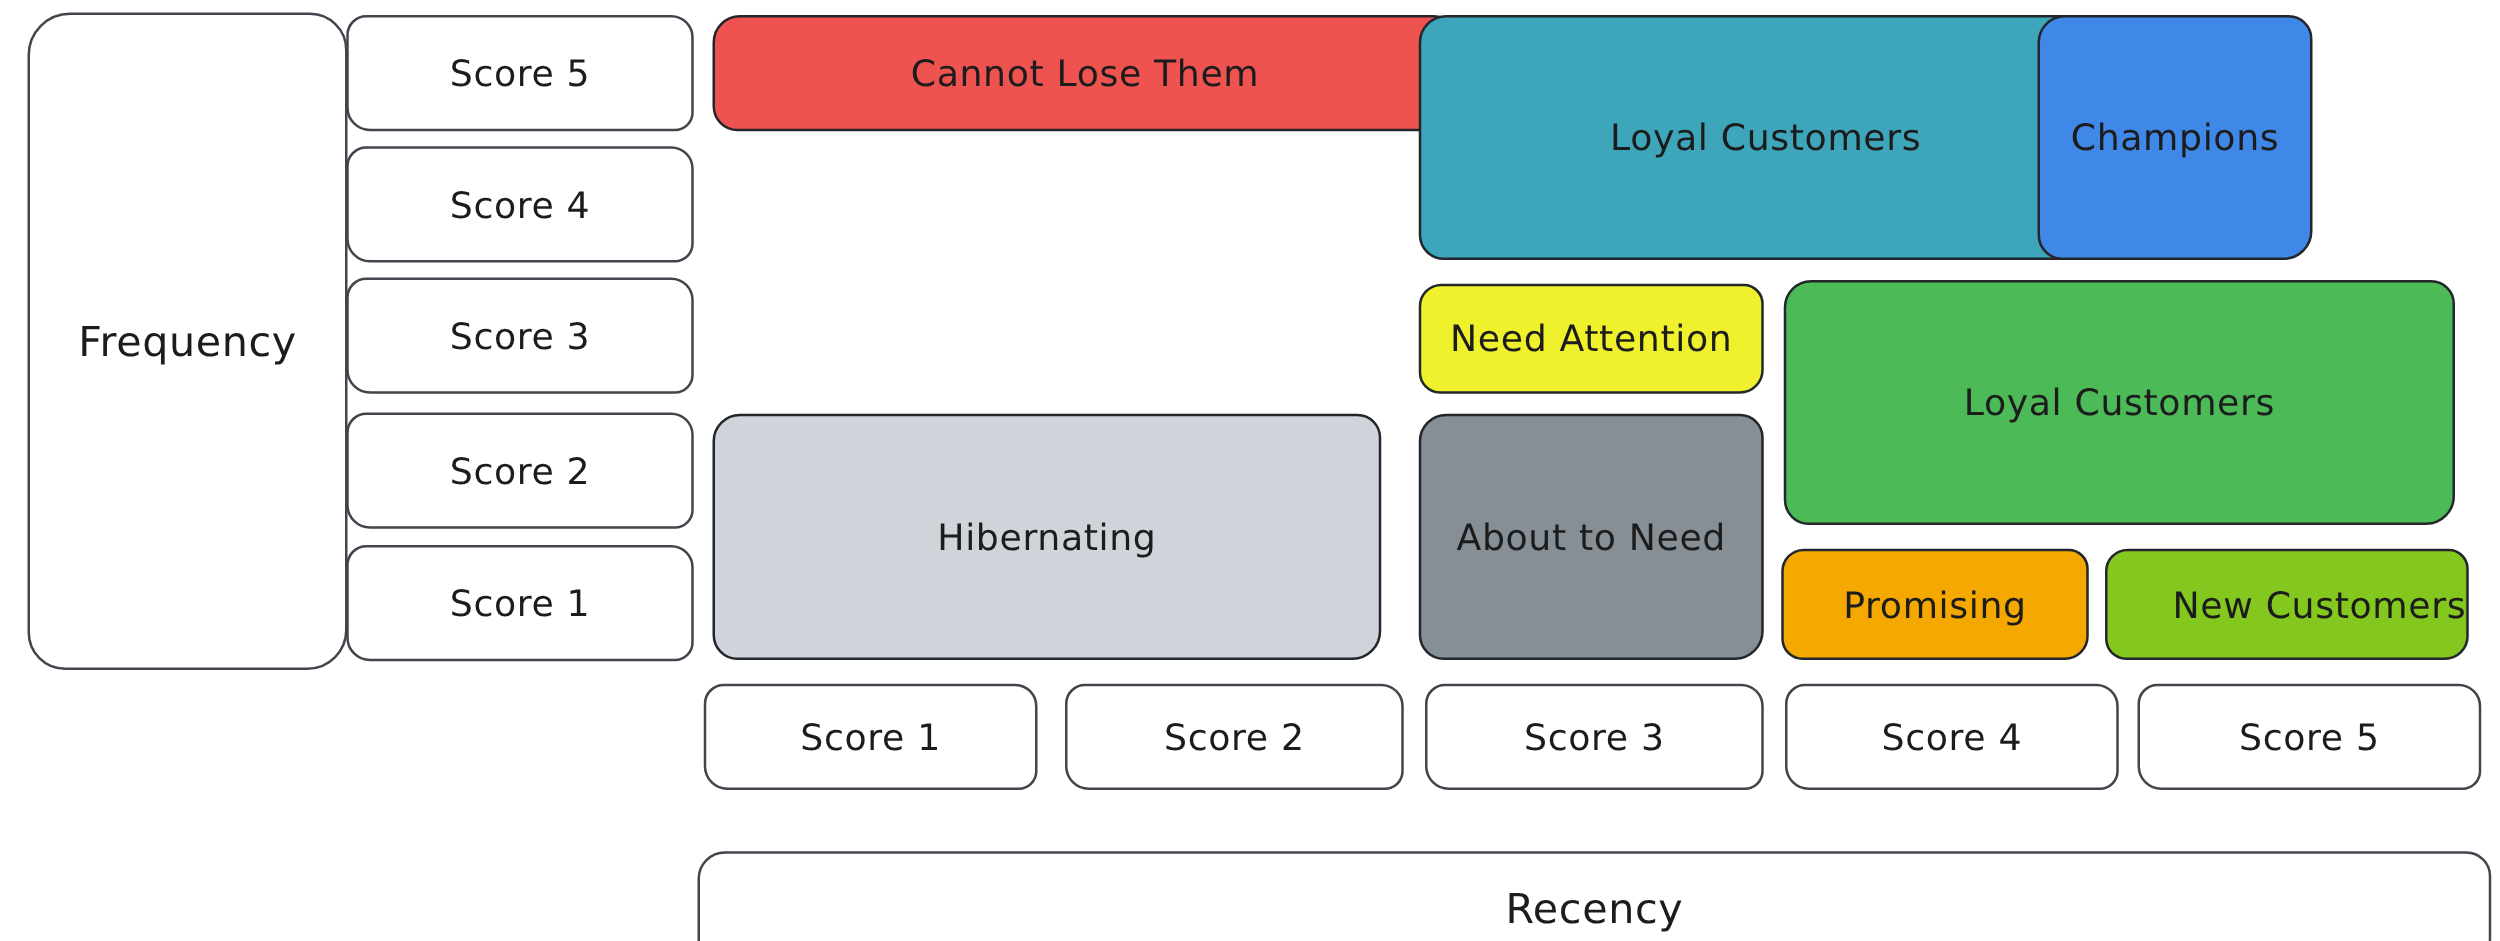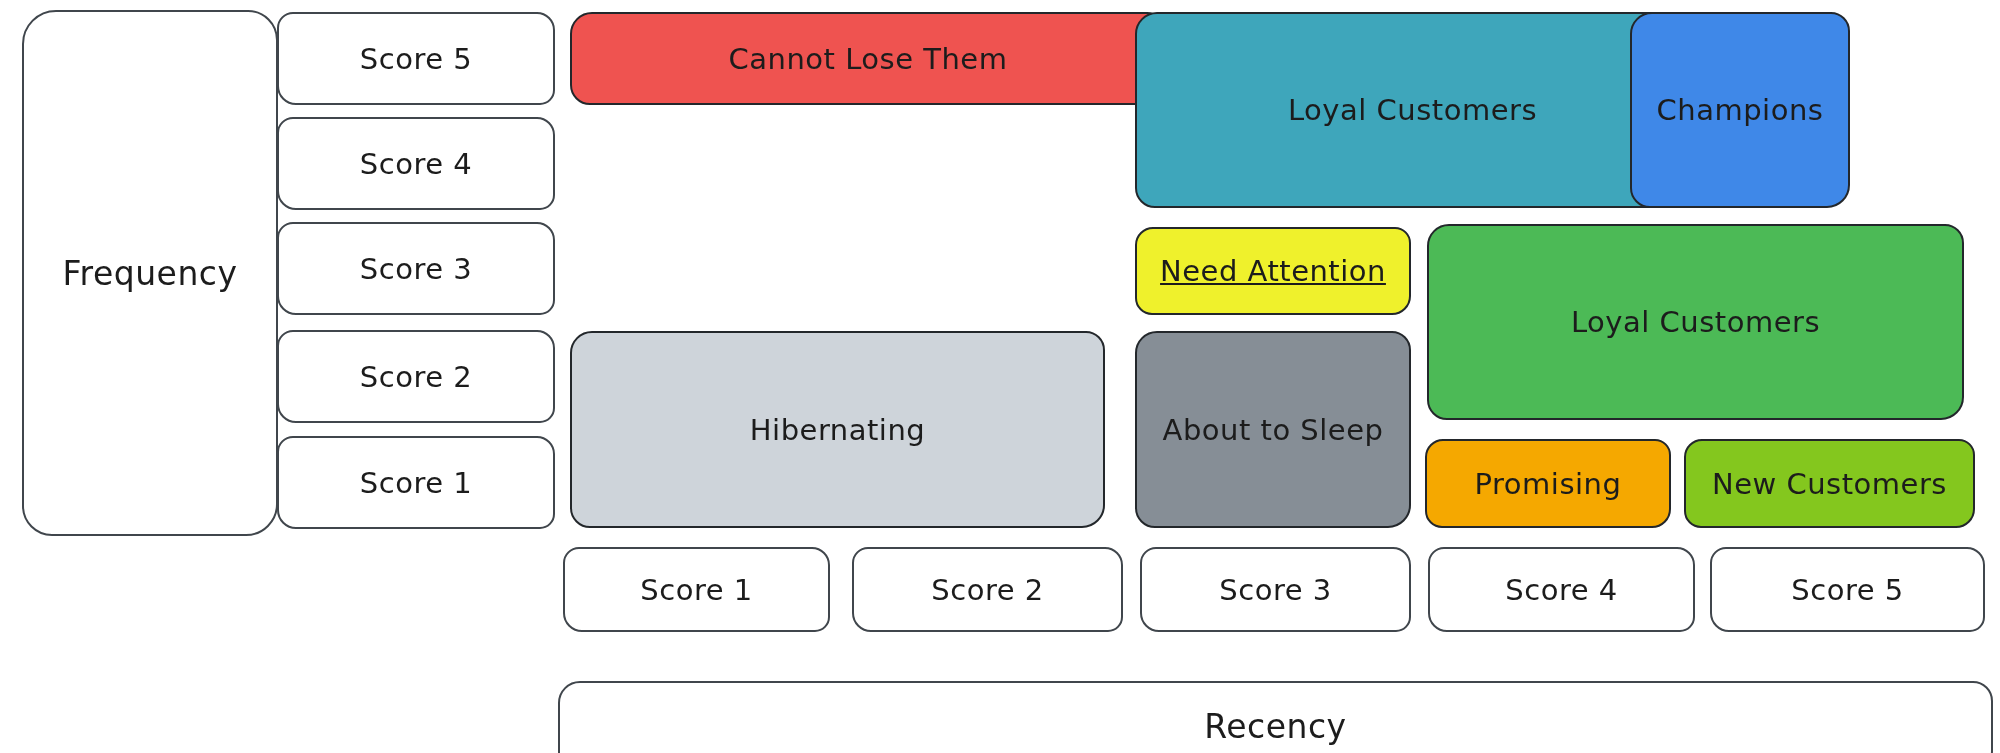--- a/index.html
+++ b/index.html
@@ -52,21 +52,21 @@
   
   #seg-cannot        { left: 570px;  top: 12px;  width: 596px; height: 93px; }
   #seg-atrisk        { left: 570px;  top: 117px; width: 535px; height: 199px; }
   #seg-hibernating   { left: 570px;  top: 331px; width: 535px; height: 197px; }
   #seg-loyal-teal    { left: 1135px; top: 12px;  width: 555px; height: 196px; }
   #seg-champions     { left: 1630px; top: 12px;  width: 220px; height: 196px; }
   #seg-need-attn     { left: 1135px; top: 227px; width: 276px; height: 88px; border-radius: 18px 16px 19px 17px; }
   #seg-about-sleep   { left: 1135px; top: 331px; width: 276px; height: 197px; }
   #seg-loyal-green   { left: 1427px; top: 224px; width: 537px; height: 196px; }
   #seg-promising     { left: 1425px; top: 439px; width: 246px; height: 89px; border-radius: 18px 16px 19px 17px; }
-  #seg-new-customers { left: 1684px; top: 439px; width: 291px; height: 89px; border-radius: 18px 16px 19px 17px; }
+  #seg-new-customers { left: 1684px; top: 439px; width: 291px; height: 89px; border-radius: 18px 16px 19px 17px; justify-content: flex-end; }
 
   
   .rscore { top: 547px; height: 85px; }
   #rs1 { left: 563px;  width: 267px; }
   #rs2 { left: 852px;  width: 271px; }
   #rs3 { left: 1140px; width: 271px; }
   #rs4 { left: 1428px; width: 267px; }
   #rs5 { left: 1710px; width: 275px; }
   #recency-axis { left: 558px; top: 681px; width: 1435px; height: 91px; border-radius: 22px 20px 21px 20px; }
 </style>
@@ -100,25 +100,25 @@
   </div>
   <div class="box seg" id="seg-hibernating" style="background-color: rgb(206, 212, 218);">
     <span class="lbl">Hibernating</span>
   </div>
   <div class="box seg" id="seg-loyal-teal" style="background-color: rgb(62, 166, 187);">
     <span class="lbl">Loyal Customers</span>
   </div>
   <div class="box seg" id="seg-champions" style="background-color: rgb(63, 136, 232);">
     <span class="lbl">Champions</span>
   </div>
-  <div class="box seg" id="seg-need-attn" style="background-color: rgb(239, 241, 44); text-decoration: underline;">
+  <div class="box seg" id="seg-need-attn" style="background-color: rgb(239, 241, 44);">
     <span class="lbl">Need Attention</span>
   </div>
   <div class="box seg" id="seg-about-sleep" style="background-color: rgb(134, 142, 150);">
-    <span class="lbl">About to Sleep</span>
+    <span class="lbl">About to Need</span>
   </div>
   <div class="box seg" id="seg-loyal-green" style="background-color: rgb(76, 186, 86);">
     <span class="lbl">Loyal Customers</span>
   </div>
   <div class="box seg" id="seg-promising" style="background-color: rgb(245, 168, 0);">
     <span class="lbl">Promising</span>
   </div>
   <div class="box seg" id="seg-new-customers" style="background-color: rgb(132, 199, 30);">
     <span class="lbl">New Customers</span>
   </div>

